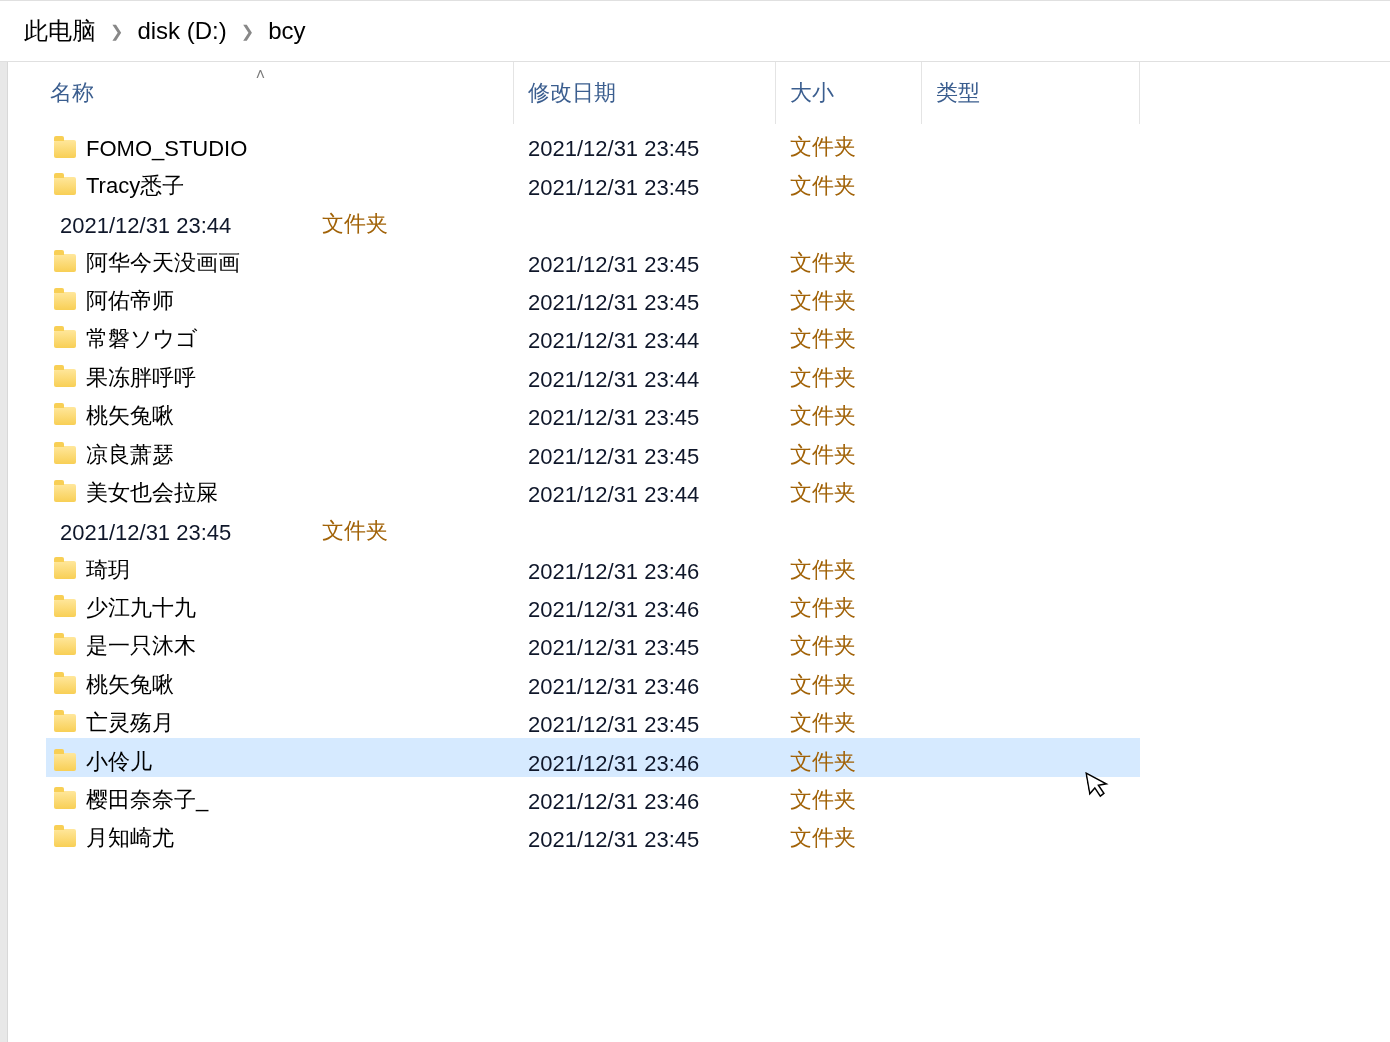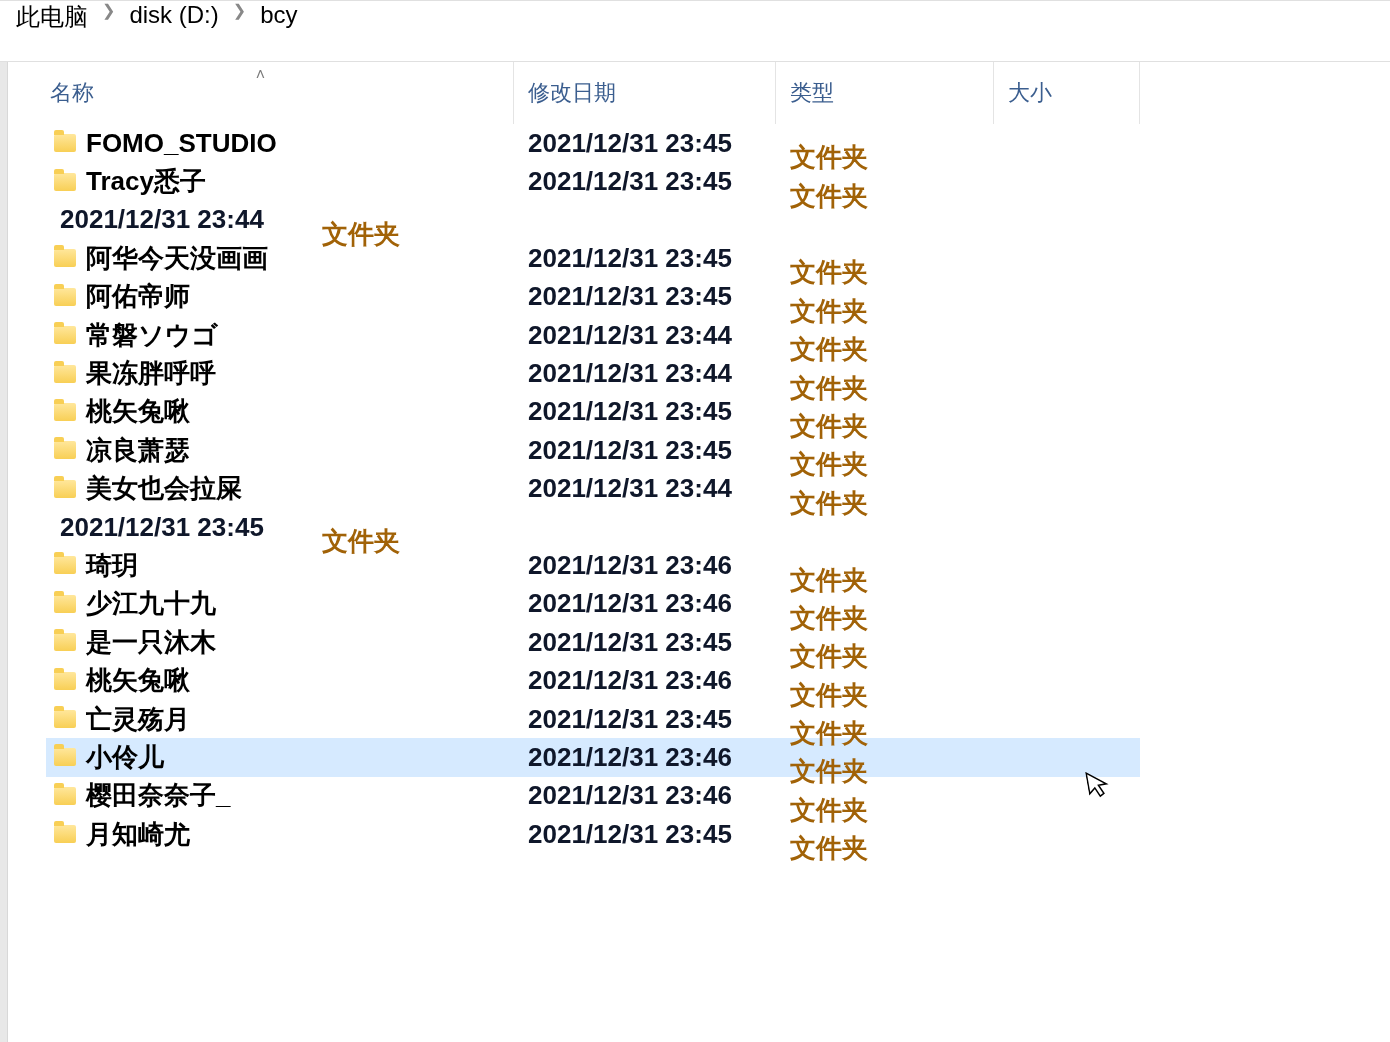--- a/index.html
+++ b/index.html
@@ -10,21 +10,22 @@
       color: #000;
       width: 1390px;
       height: 1042px;
       overflow: hidden;
     }
     .breadcrumb {
       height: 62px;
       border-top: 1px solid #e0e0e0;
       border-bottom: 1px solid #e0e0e0;
       display: flex;
-      padding-left: 8px;
+      align-items: center;
+      padding-left: 16px;
       font-size: 24px;
     }
     .breadcrumb-item {
       padding: 0 8px;
       cursor: default;
     }
     .breadcrumb-sep {
       color: #888;
       font-size: 16px;
       padding: 0 6px;
@@ -63,25 +64,24 @@
       left: 50%;
       top: 4px;
       transform: translateX(-50%);
       color: #7a7a7a;
       font-size: 16px;
     }
     .rows { }
     .row {
       display: flex;
       height: 38.4px;
-      align-items: center;
-      font-size: 26px;
+      align-items: flex-end;
+      font-size: 22px;
       margin-left: 38px;
       margin-right: 250px;
-      font-weight: bold;
     }
     .row.selected { background: #d6eaff; }
     .row .name-cell {
       width: 468px;
       display: flex;
       align-items: center;
       gap: 10px;
       padding-left: 8px;
     }
     .folder-icon {
@@ -130,25 +130,25 @@
   <div class="gutter"></div>
   <div class="file-area">
     <div class="header-row">
       <div class="header-cell col-name">
         <span class="sort-chevron">˄</span>
         <span>名称</span>
       </div>
       <div class="header-cell col-date">
         <span>修改日期</span>
       </div>
+      <div class="header-cell col-size">
+        <span>大小</span>
+      </div>
       <div class="header-cell col-type">
         <span>类型</span>
-      </div>
-      <div class="header-cell col-size">
-        <span>大小</span>
       </div>
     </div>
     <div class="rows" id="rows">
         <div class="row">
           <div class="name-cell">
             <span class="folder-icon"></span>
             <span>FOMO_STUDIO</span>
           </div>
           <div class="date-cell">2021/12/31 23:45</div>
           <div class="type-cell">文件夹</div>

